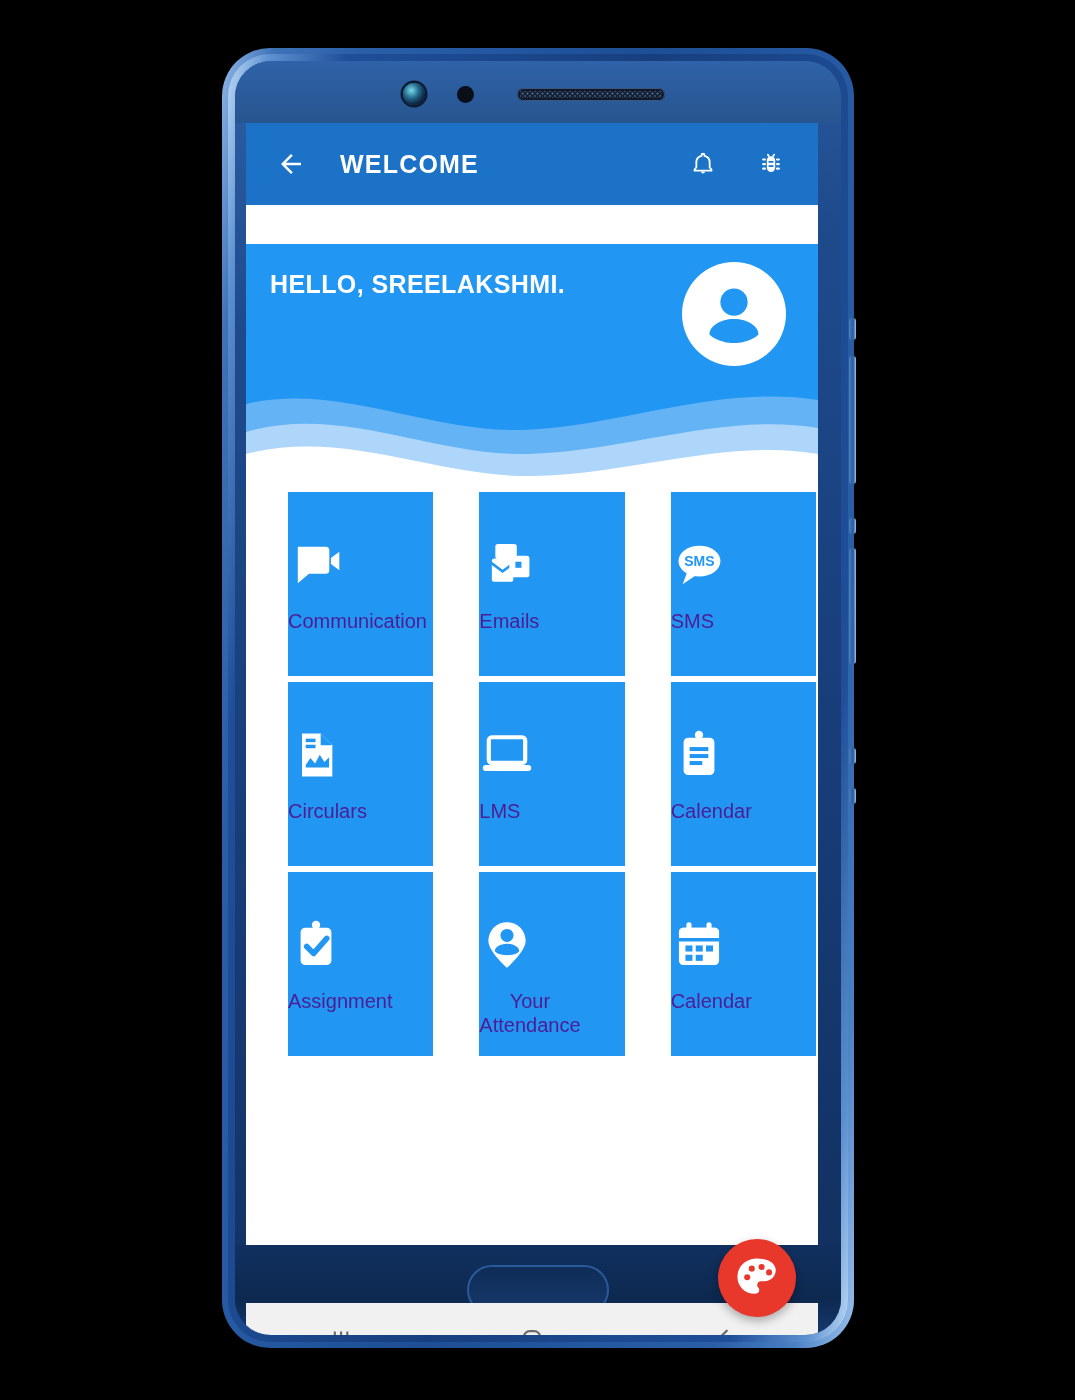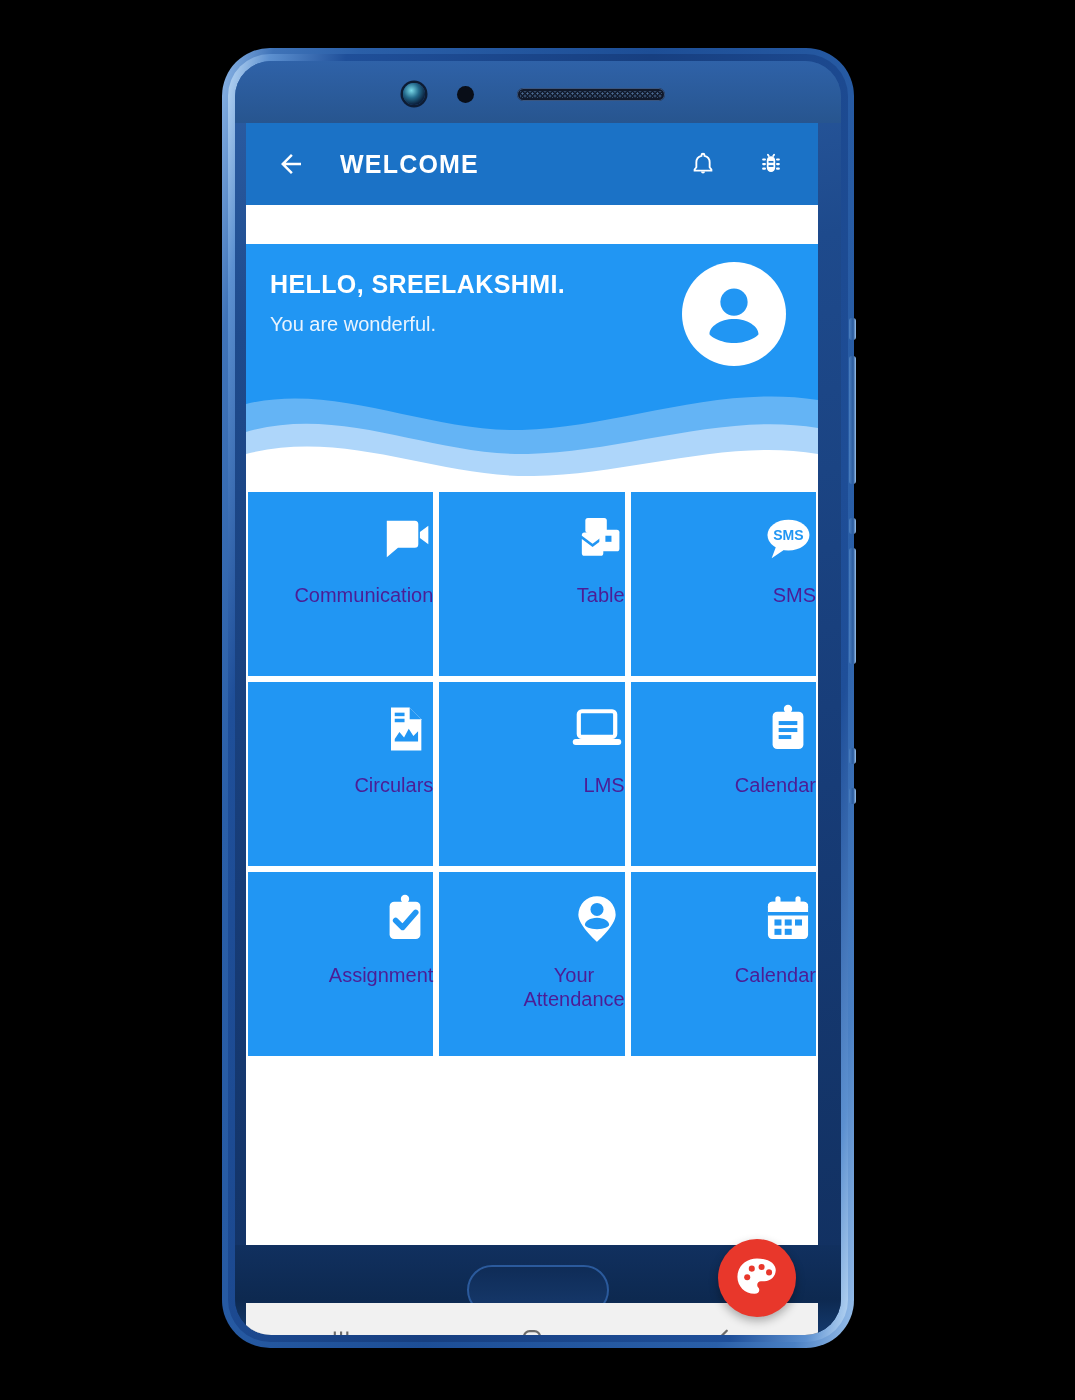--- a/index.html
+++ b/index.html
@@ -146,24 +146,25 @@
     gap: 6px;
     padding: 0 2px;
     background: #ffffff;
   }
   .tile {
     position: relative;
     background: #2196f3;
     height: 184px;
     display: flex;
     flex-direction: column;
-    align-items: flex-end;
+    align-items: flex-start;
     justify-content: flex-start;
-    padding-top: 16px;
+    padding-top: 42px;
     cursor: pointer;
+    margin-left: 40px;
   }
   .tile-icon { height: 62px; display: flex; align-items: center; justify-content: center; }
   .tile-label {
     margin-top: 14px;
     color: #4c1d95;
     font-size: 20px;
     text-align: center;
     line-height: 1.18;
     white-space: pre-line;
   }
@@ -270,21 +271,20 @@
             <rect x="16.3" y="15.0" width="3.3" height="1.9" rx="0.9" fill="#ffffff"></rect>
             <rect x="8.9" y="3.1" width="1.6" height="2.9" rx="0.8" transform="rotate(-34 9.7 4.5)" fill="#ffffff"></rect>
             <rect x="13.5" y="3.1" width="1.6" height="2.9" rx="0.8" transform="rotate(34 14.3 4.5)" fill="#ffffff"></rect>
           </svg>
         </div>
       </div>
 
       <div id="hero">
         <div id="hero-text">
           <div id="greeting-title">HELLO, SREELAKSHMI.</div>
-          <div class="greeting-line">You are wonderful.</div>
         </div>
 
         <div id="avatar">
           <svg width="84" height="84" viewBox="0 0 24 24">
             <circle cx="12" cy="8.6" r="3.9" fill="#2196f3"></circle>
             <path d="M12 13.4c-4.0 0-7.0 2.2-7.0 4.3 0 .5 3.1 2.6 7.0 2.6s7.0-2.1 7.0-2.6c0-2.1-3.0-4.3-7.0-4.3z" fill="#2196f3"></path>
           </svg>
         </div>
 
         <div id="wave-container">
@@ -311,21 +311,21 @@
         <div class="tile">
           <div class="tile-icon">
             <svg width="56" height="56" viewBox="0 0 24 24">
               <rect x="7.0" y="3.0" width="9.2" height="6.4" rx="1.1" fill="#ffffff"></rect>
               <rect x="13.0" y="8.0" width="8.6" height="9.3" rx="1.1" fill="#ffffff"></rect>
               <rect x="15.6" y="10.6" width="2.6" height="2.6" fill="#2196f3"></rect>
               <path d="M6.6 9.2h7.0a1.1 1.1 0 0 1 1.1 1.1v.3L10.1 14 5.5 10.6v-.3a1.1 1.1 0 0 1 1.1-1.1z" fill="#ffffff"></path>
               <path d="M5.5 12.0l4.6 3.4 4.6-3.4v6.1a1.1 1.1 0 0 1-1.1 1.1H6.6a1.1 1.1 0 0 1-1.1-1.1z" fill="#ffffff"></path>
             </svg>
           </div>
-          <div class="tile-label">Table</div>
+          <div class="tile-label">Emails</div>
         </div>
 
         <div class="tile">
           <div class="tile-icon">
             <svg width="56" height="56" viewBox="0 0 24 24">
               <ellipse cx="12.2" cy="10.3" rx="9.0" ry="6.6" fill="#ffffff"></ellipse>
               <path d="M7.2 14.4 L5.0 20.2 L11.0 16.2 Z" fill="#ffffff"></path>
               <text x="12.2" y="12.4" font-family="'Liberation Sans', sans-serif" font-size="6.0" font-weight="bold" fill="#2196f3" text-anchor="middle">SMS</text>
             </svg>
           </div>

